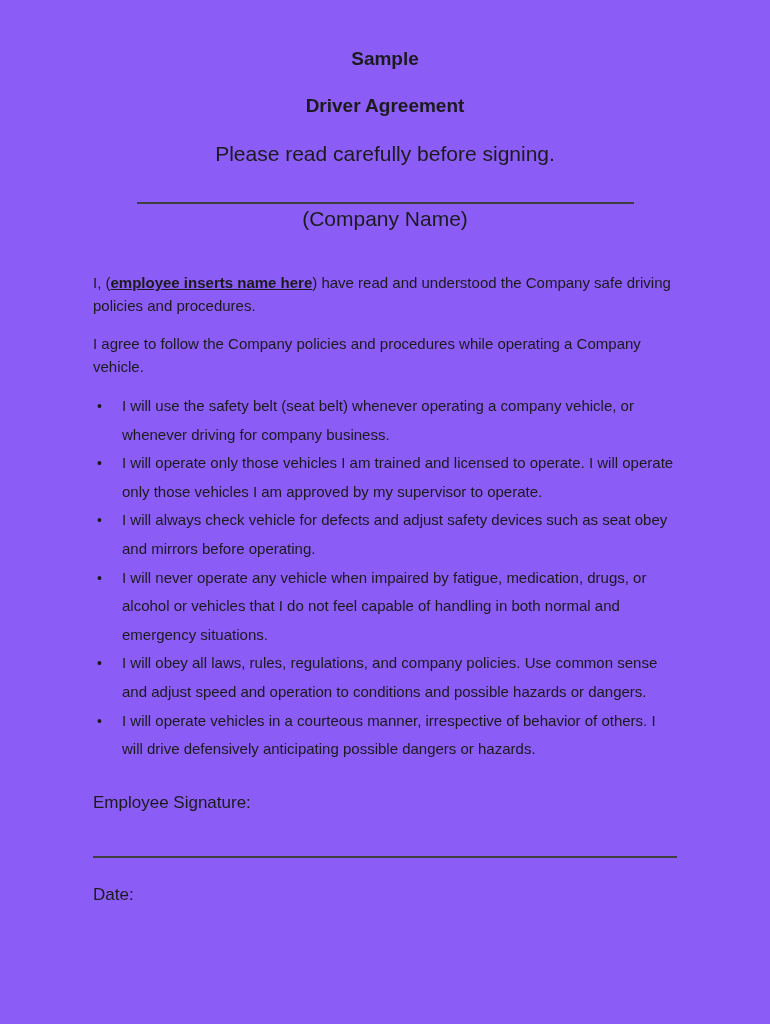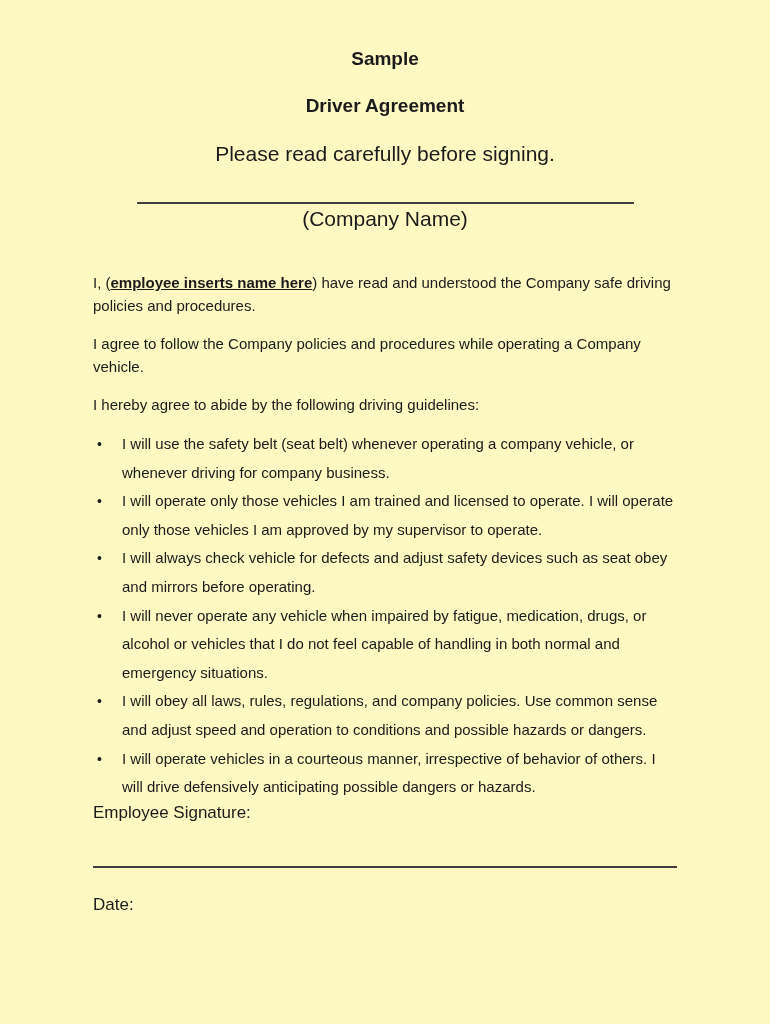--- a/index.html
+++ b/index.html
@@ -6,21 +6,21 @@
     margin: 0;
     padding: 0;
     background: #ffffff;
   }
   .page {
     position: relative;
     width: 770px;
     height: 1024px;
     box-sizing: border-box;
     padding: 48px 93px 0 93px;
-    background: #fef9c3;
+    background: #8b5cf6;
     font-family: "Liberation Sans", "DejaVu Sans", sans-serif;
     color: #1b1b1b;
     overflow: hidden;
   }
   header { text-align: center; }
   .title {
     font-size: 19px;
     font-weight: 700;
     line-height: 22px;
     margin: 0 0 25px 0;
@@ -68,21 +68,21 @@
     padding-left: 4px;
     box-sizing: border-box;
     font-size: 14px;
   }
   .bullet .bullet-text { flex: 1 1 auto; }
   .sig-label {
     font-size: 17px;
     line-height: 22px;
     margin: 0;
   }
-  .sig-label.employee { }
+  .sig-label.employee { margin-top: 28px; }
   .sig-line {
     width: 100%;
     border-bottom: 2px solid #3f3f3f;
     margin-top: 42px;
   }
   .sig-label.date { margin-top: 26px; }
 </style>
 </head>
 <body>
 
@@ -92,21 +92,20 @@
     <h1 class="title second">Driver Agreement</h1>
     <p class="subtitle">Please read carefully before signing.</p>
     <div class="company-line"></div>
     <p class="company-label">(Company Name)</p>
   </header>
 
   <main>
     <p class="body-p intro-p"><span>I, (</span><span class="fill-in">employee inserts name here</span><span>) have read and understood the Company safe driving policies and procedures.</span></p>
 
     <p class="body-p">I agree to follow the Company policies and procedures while operating a Company vehicle.</p>
-    <p class="body-p">I hereby agree to abide by the following driving guidelines:</p>
 
     <div class="bullets">
       <div class="bullet">
         <span class="dot">•</span>
         <span class="bullet-text">I will use the safety belt (seat belt) whenever operating a company vehicle, or whenever driving for company business.</span>
       </div>
       <div class="bullet">
         <span class="dot">•</span>
         <span class="bullet-text">I will operate only those vehicles I am trained and licensed to operate. I will operate only those vehicles I am approved by my supervisor to operate.</span>
       </div>

